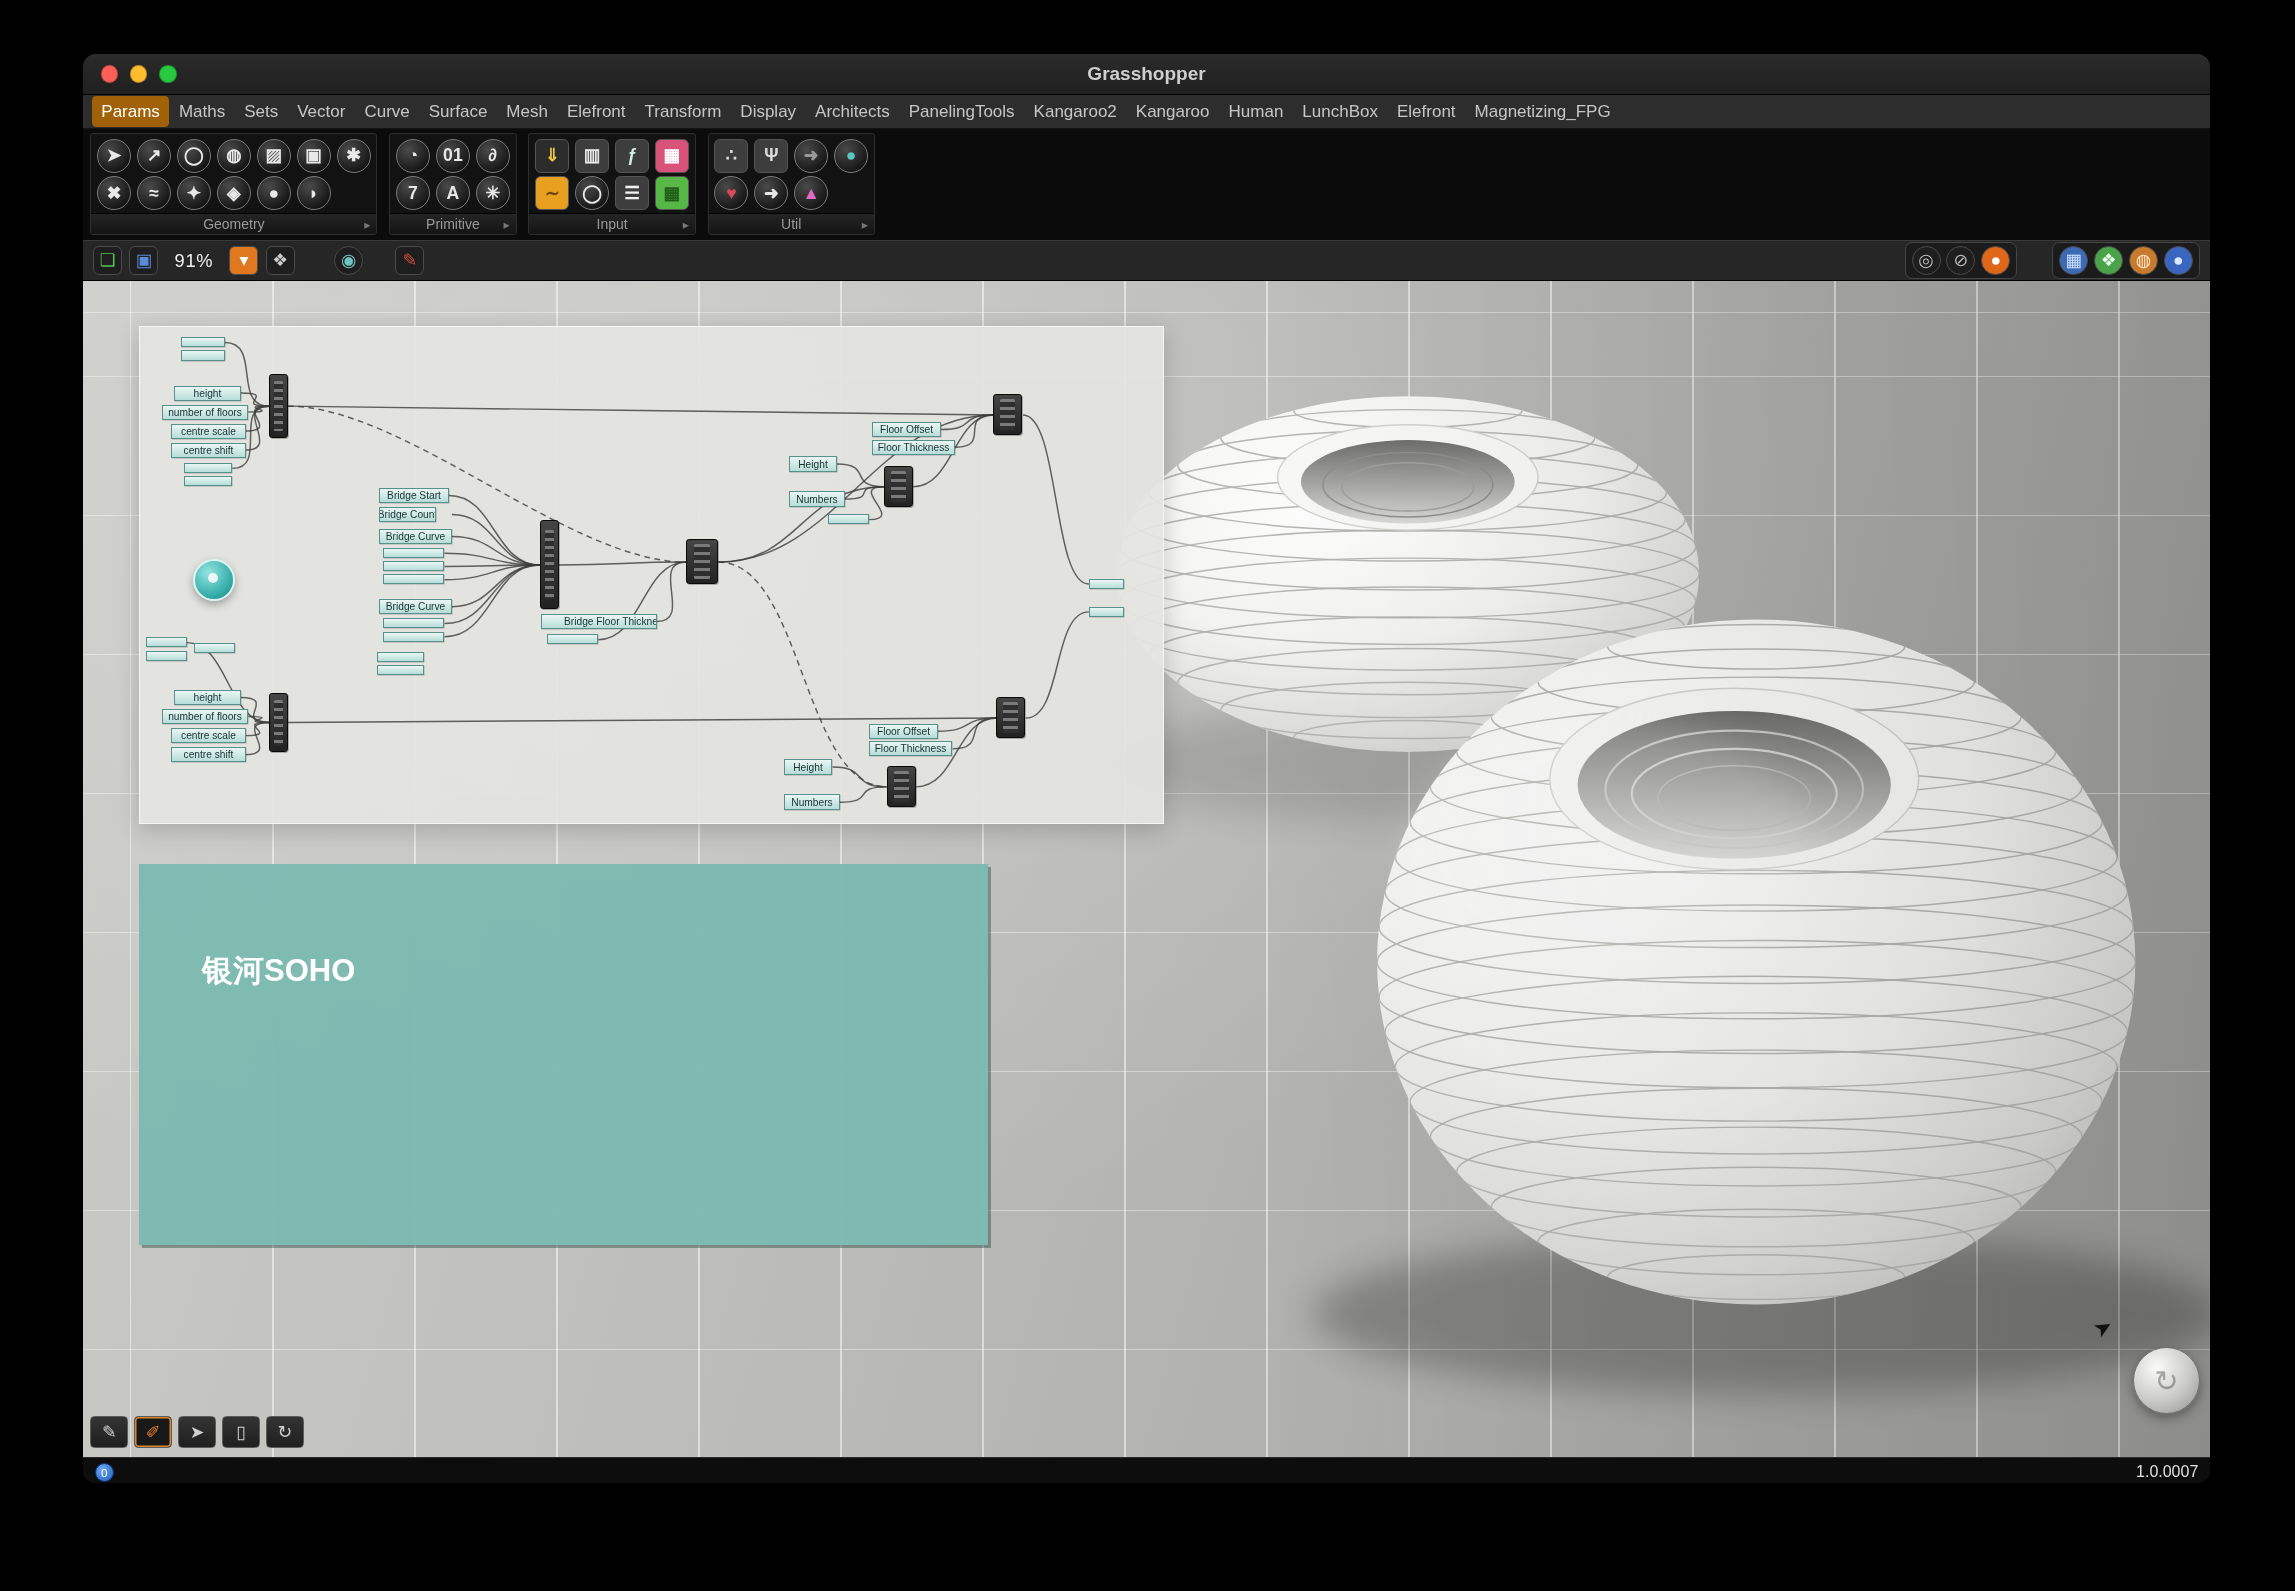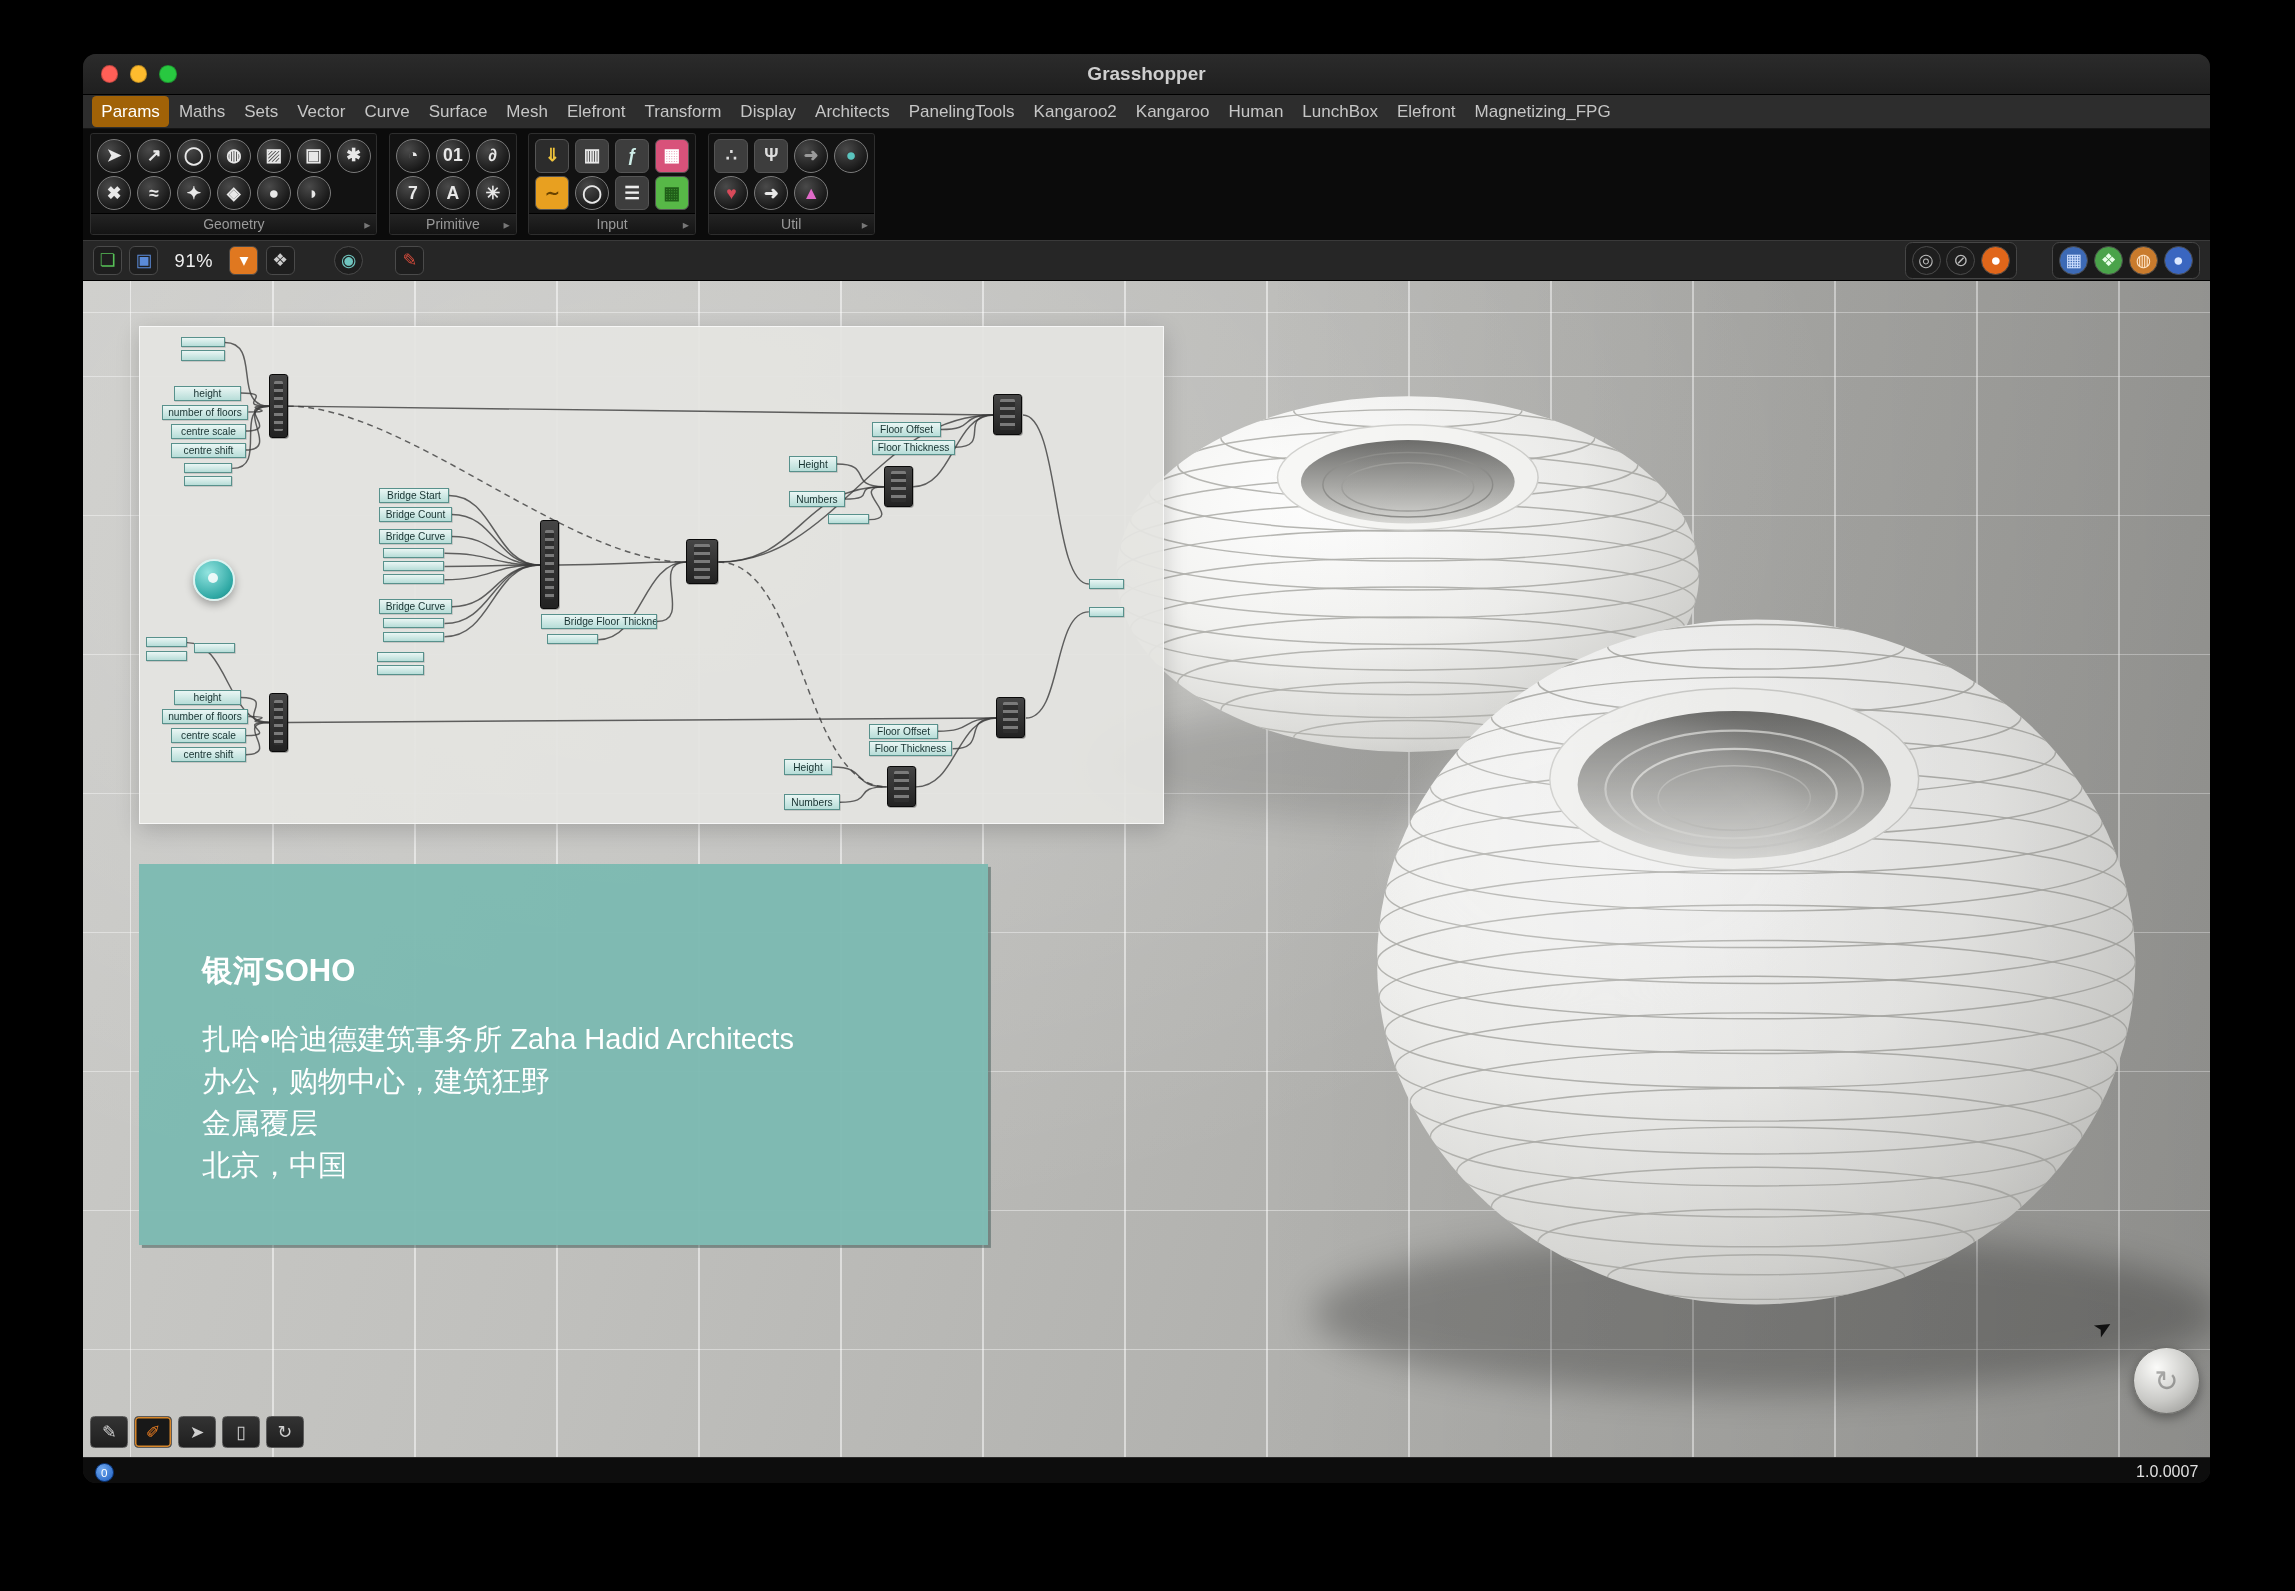--- a/index.html
+++ b/index.html
@@ -351,21 +351,21 @@
       <div id="nodes">
           <div class="gnode small" style="left: 41px; top: 10.2px; width: 44px; height: 10.2px;"></div>
           <div class="gnode small" style="left: 41px; top: 23.4px; width: 44px; height: 10.2px;"></div>
           <div class="gnode" style="left: 34px; top: 59px; width: 67px; height: 14.6px;">height</div>
           <div class="gnode" style="left: 22px; top: 78px; width: 86px; height: 14.6px;">number of floors</div>
           <div class="gnode" style="left: 31px; top: 97px; width: 75px; height: 14.6px;">centre scale</div>
           <div class="gnode" style="left: 31px; top: 116px; width: 75px; height: 14.6px;">centre shift</div>
           <div class="gnode small" style="left: 44px; top: 136px; width: 48px; height: 10.2px;"></div>
           <div class="gnode small" style="left: 44px; top: 149px; width: 48px; height: 10.2px;"></div>
           <div class="gnode" style="left: 239px; top: 161px; width: 70px; height: 14.6px;">Bridge Start</div>
-          <div class="gnode" style="left: 239px; top: 180px; width: 73px; height: 14.6px;">Bridge Count</div>
+          <div class="gnode" style="left: 239px; top: 180px; width: 57px; height: 14.6px;">Bridge Count</div>
           <div class="gnode" style="left: 239px; top: 202px; width: 73px; height: 14.6px;">Bridge Curve</div>
           <div class="gnode small" style="left: 243px; top: 221px; width: 61px; height: 10.2px;"></div>
           <div class="gnode small" style="left: 243px; top: 234px; width: 61px; height: 10.2px;"></div>
           <div class="gnode small" style="left: 243px; top: 247px; width: 61px; height: 10.2px;"></div>
           <div class="gnode" style="left: 239px; top: 272px; width: 73px; height: 14.6px;">Bridge Curve</div>
           <div class="gnode small" style="left: 243px; top: 291px; width: 61px; height: 10.2px;"></div>
           <div class="gnode small" style="left: 243px; top: 305px; width: 61px; height: 10.2px;"></div>
           <div class="gnode small" style="left: 237px; top: 325px; width: 47px; height: 10.2px;"></div>
           <div class="gnode small" style="left: 237px; top: 338px; width: 47px; height: 10.2px;"></div>
           <div class="gnode" style="left: 401px; top: 287px; width: 116px; height: 14.6px; padding-left: 37px;">Bridge Floor Thickness</div>
@@ -396,26 +396,20 @@
           <div class="gcomp" style="left: 129px; top: 366px; width: 19px; height: 59px;"></div>
           <div class="gcomp" style="left: 747px; top: 439px; width: 29px; height: 41px;"></div>
           <div class="gcomp" style="left: 856px; top: 370px; width: 29px; height: 41px;"></div>
         </div>
     </div>
 
     <div class="gumball"></div>
 
     <div class="infobox">
       <div class="infotitle">银河SOHO</div>
-      <div id="infolines">
-          <div class="infoline">扎哈•哈迪德建筑事务所 Zaha Hadid Architects</div>
-          <div class="infoline">办公，购物中心，建筑狂野</div>
-          <div class="infoline">金属覆层</div>
-          <div class="infoline">北京，中国</div>
-        </div>
     </div>
 
     <div class="minibar">
         <div class="minibtn" style="color: rgb(207, 207, 207);">✎</div>
         <div class="minibtn sel" style="color: rgb(224, 120, 32);">✐</div>
         <div class="minibtn" style="color: rgb(207, 207, 207);">➤</div>
         <div class="minibtn" style="color: rgb(207, 207, 207);">▯</div>
         <div class="minibtn" style="color: rgb(207, 207, 207);">↻</div>
       </div>
 

